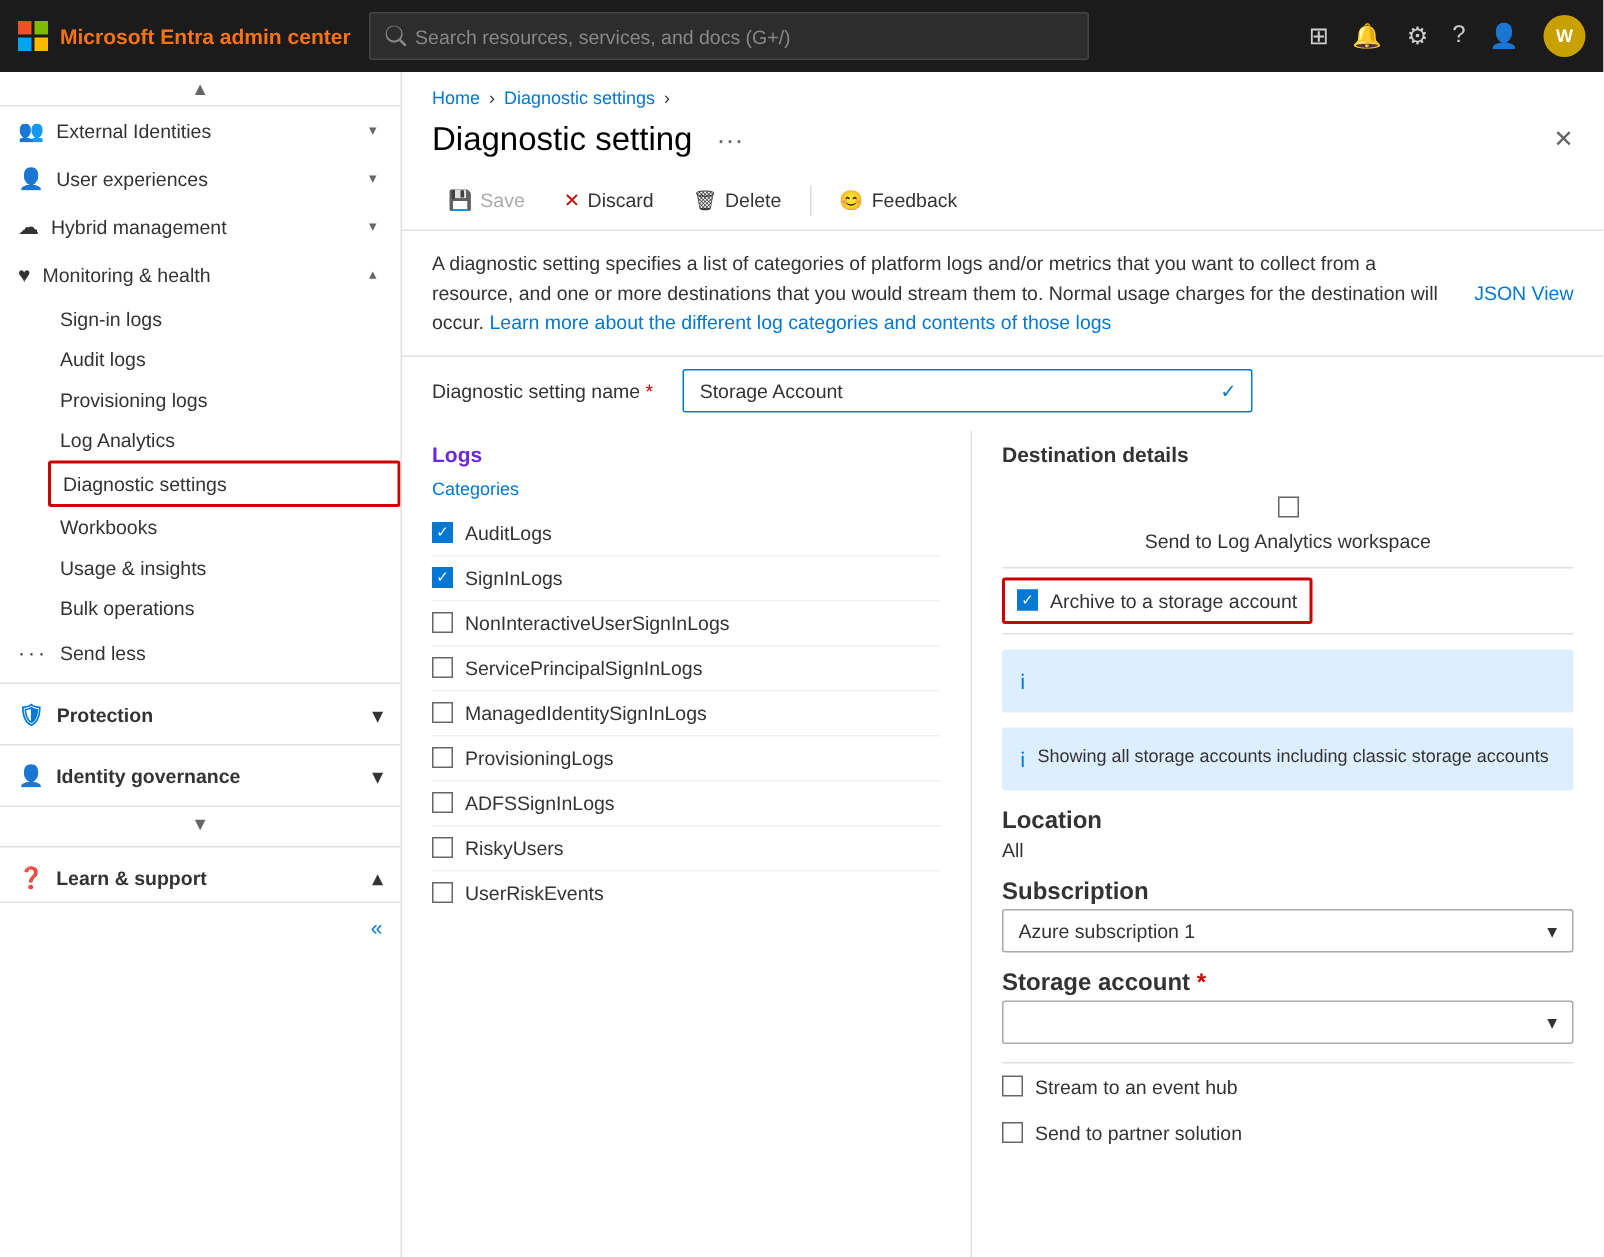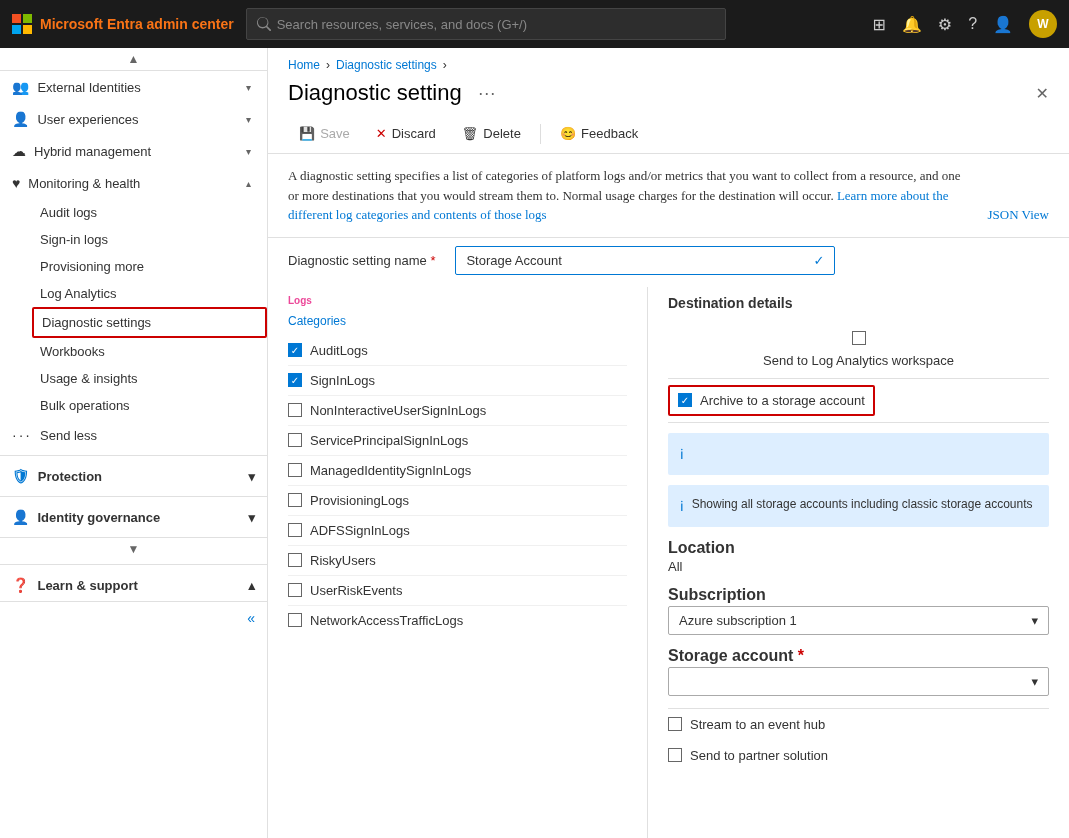--- a/index.html
+++ b/index.html
@@ -40,32 +40,32 @@
     .panel-header-dots { font-size: 18px; color: #666; margin-left: 8px; cursor: pointer; }
     .panel-close { margin-left: auto; font-size: 16px; color: #666; cursor: pointer; }
 
     
     .toolbar { display: flex; align-items: center; gap: 4px; padding: 6px 20px; border-bottom: 1px solid #e0e0e0; }
     .toolbar-btn { display: flex; align-items: center; gap: 5px; padding: 5px 10px; cursor: pointer; font-size: 13px; color: #333; border: 1px solid transparent; border-radius: 2px; background: transparent; }
     .toolbar-btn.disabled { color: #aaa; cursor: default; }
     .toolbar-sep { width: 1px; height: 20px; background: #ddd; margin: 0 4px; }
 
     
-    .description { padding: 12px 20px; font-size: 13px; line-height: 1.5; border-bottom: 1px solid #e0e0e0; display: flex; justify-content: space-between; align-items: flex-end; gap: 16px; font-family: Liberation Serif, serif; }
+    .description { padding: 12px 20px; font-size: 13px; line-height: 1.5; border-bottom: 1px solid #e0e0e0; display: flex; justify-content: space-between; align-items: center; gap: 16px; }
     .description-text { flex: 1; }
     .description-text a { color: #0078d4; text-decoration: none; }
     .description-link { color: #0078d4; font-size: 13px; white-space: nowrap; cursor: pointer; text-decoration: none; }
 
     
     .two-col { display: flex; gap: 0; flex: 1; overflow: hidden; }
     .col-left { flex: 0 0 380px; border-right: 1px solid #e0e0e0; overflow-y: auto; padding: 8px 20px; }
     .col-right { flex: 1; overflow-y: auto; padding: 8px 20px; }
 
     
-    .logs-title { font-size: 10px; font-weight: 600; margin-bottom: 8px; color: #ec4899; }
+    .logs-title { font-size: 14px; font-weight: 600; margin-bottom: 8px; color: #6d28d9; }
     .categories-label { font-size: 12px; color: #0078d4; margin-bottom: 8px; }
     .log-item { display: flex; align-items: center; gap: 8px; padding: 7px 0; border-bottom: 1px solid #f0f0f0; font-size: 13px; }
     .log-item:last-child { border-bottom: none; }
     .checkbox { width: 14px; height: 14px; border: 1px solid #666; display: flex; align-items: center; justify-content: center; flex-shrink: 0; background: #fff; cursor: pointer; }
     .checkbox.checked { background: #0078d4; border-color: #0078d4; color: #fff; font-size: 10px; }
 
     
     .dest-title { font-size: 14px; font-weight: 600; margin-bottom: 12px; color: #333; }
     .dest-item { display: flex; align-items: center; gap: 8px; padding: 8px 0; font-size: 13px; cursor: pointer; }
     .info-box { background: #ddeeff; border-radius: 2px; padding: 10px 12px; font-size: 12px; line-height: 1.5; margin: 10px 0; display: flex; gap: 8px; align-items: flex-start; }
@@ -142,27 +142,27 @@
       </div>
 
       <div class="sidebar-item">
         <span style="font-size:14px;">♥</span>
         <span class="item-label">Monitoring &amp; health</span>
         <span class="chevron">▴</span>
       </div>
 
       <div class="sidebar-sub">
         <div class="sidebar-item">
+          <span class="item-label">Sign-in logs</span>
+        </div>
+        <div class="sidebar-item">
           <span class="item-label">Audit logs</span>
         </div>
         <div class="sidebar-item">
-          <span class="item-label">Sign-in logs</span>
-        </div>
-        <div class="sidebar-item">
-          <span class="item-label">Provisioning more</span>
+          <span class="item-label">Provisioning logs</span>
         </div>
         <div class="sidebar-item">
           <span class="item-label">Log Analytics</span>
         </div>
 
         <div class="sidebar-item" style="border: 2px solid #c00; border-radius:2px; background:#fff;">
           <span class="item-label">Diagnostic settings</span>
         </div>
         <div class="sidebar-item">
           <span class="item-label">Workbooks</span>
@@ -304,24 +304,20 @@
             <span>ADFSSignInLogs</span>
           </div>
           <div class="log-item">
             <div class="checkbox"></div>
             <span>RiskyUsers</span>
           </div>
           <div class="log-item">
             <div class="checkbox"></div>
             <span>UserRiskEvents</span>
           </div>
-          <div class="log-item">
-            <div class="checkbox"></div>
-            <span>NetworkAccessTrafficLogs</span>
-          </div>
         </div>
 
         <div class="col-right">
           <div class="dest-title">Destination details</div>
 
           
           <div class="dest-item" style="border-bottom:1px solid #e0e0e0; padding-bottom:10px; margin-bottom:6px;flex-direction:column;">
             <div class="checkbox"></div>
             <span>Send to Log Analytics workspace</span>
           </div>

